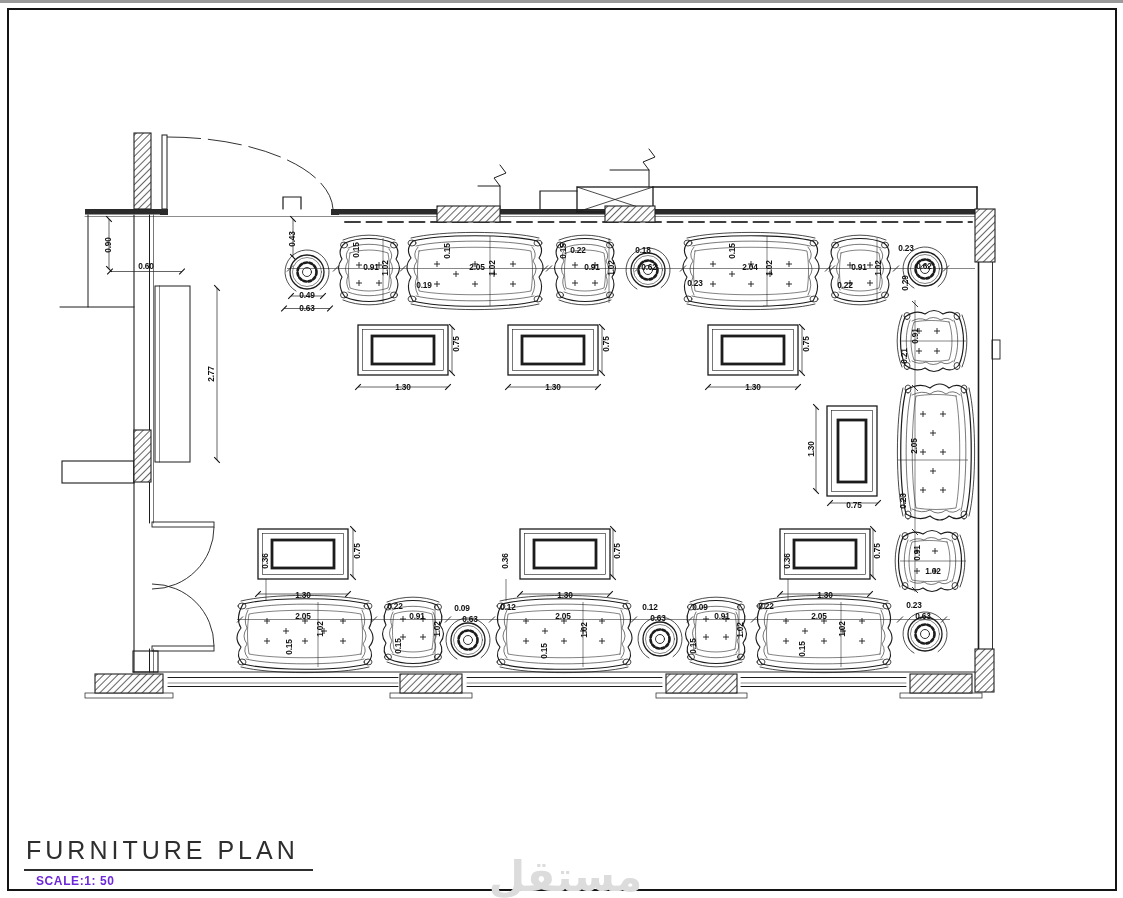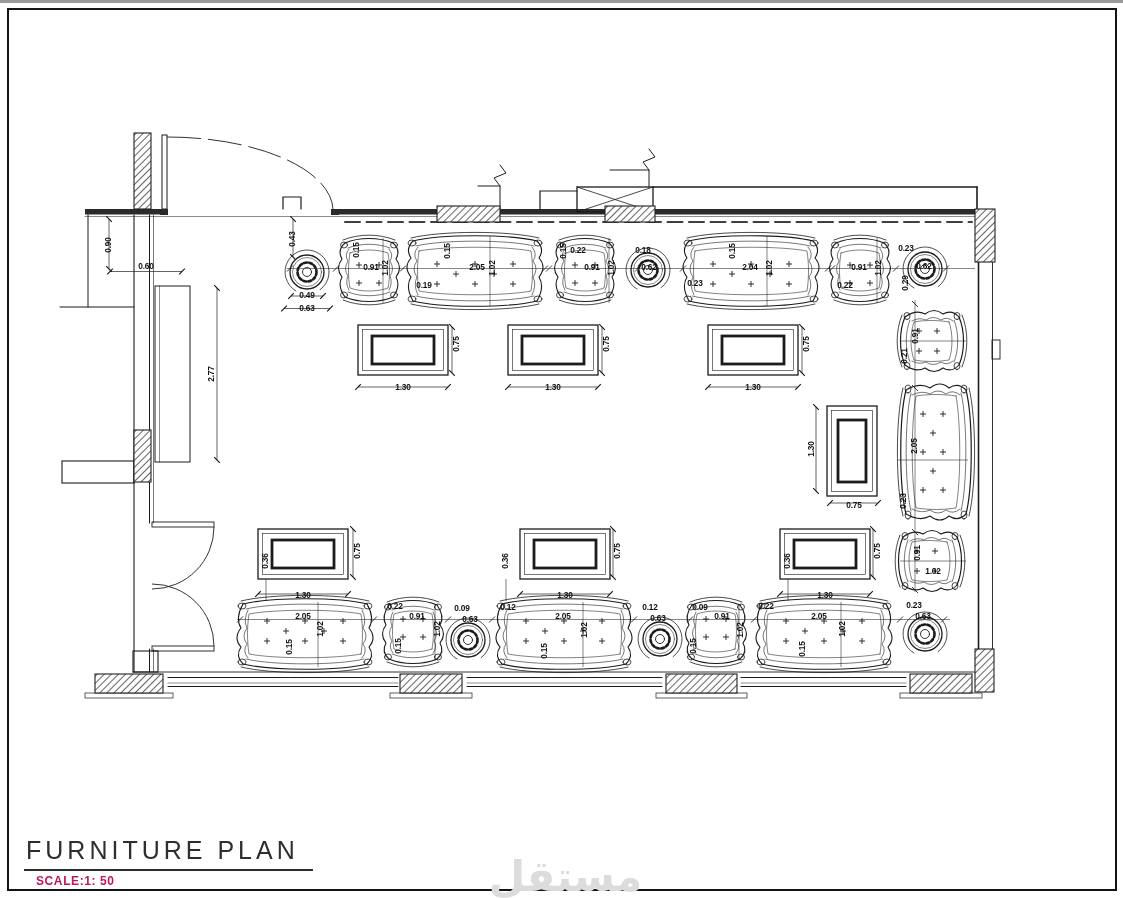--- a/index.html
+++ b/index.html
@@ -6,21 +6,21 @@
   .page{position:relative;width:1123px;height:898px;background:#fff;overflow:hidden;
         font-family:"Liberation Sans",sans-serif;}
   .topstrip{position:absolute;top:0;left:0;right:0;height:3px;background:#9a9a9a;}
   .frame{position:absolute;left:7px;top:8px;right:6px;bottom:7px;border:2px solid #141414;pointer-events:none;}
   svg.plan{position:absolute;left:0;top:0;}
   svg.plan text{font:700 8.3px "Liberation Sans",sans-serif;fill:#111;
                 text-anchor:middle;dominant-baseline:middle;letter-spacing:-0.2px;}
   .titleblock{position:absolute;left:24px;top:836px;color:#2e2e2e;}
   .title{font:400 25px "Liberation Sans",sans-serif;letter-spacing:4px;
          border-bottom:2px solid #2e2e2e;padding:0 14px 4px 2px;display:inline-block;}
-  .scale{font:700 12px "Liberation Sans",sans-serif;letter-spacing:.6px;margin:3px 0 16px 12px;color:#be185d;}
+  .scale{font:700 12px "Liberation Sans",sans-serif;letter-spacing:.6px;margin:3px 0 16px 12px;color:#6d28d9;}
   .watermark{position:absolute;left:468px;top:856px;width:195px;text-align:center;pointer-events:none;}
   .wm-ar{font:700 42px "DejaVu Sans",sans-serif;color:#dcdcdc;line-height:1.0;}
   .wm-en{font:700 25px "DejaVu Sans",sans-serif;color:#e1e1e1;letter-spacing:1px;margin-top:-6px;}
 </style>
 </head>
 <body>
 
 <div class="page">
   <div class="topstrip"></div>
   <div class="frame"></div>

